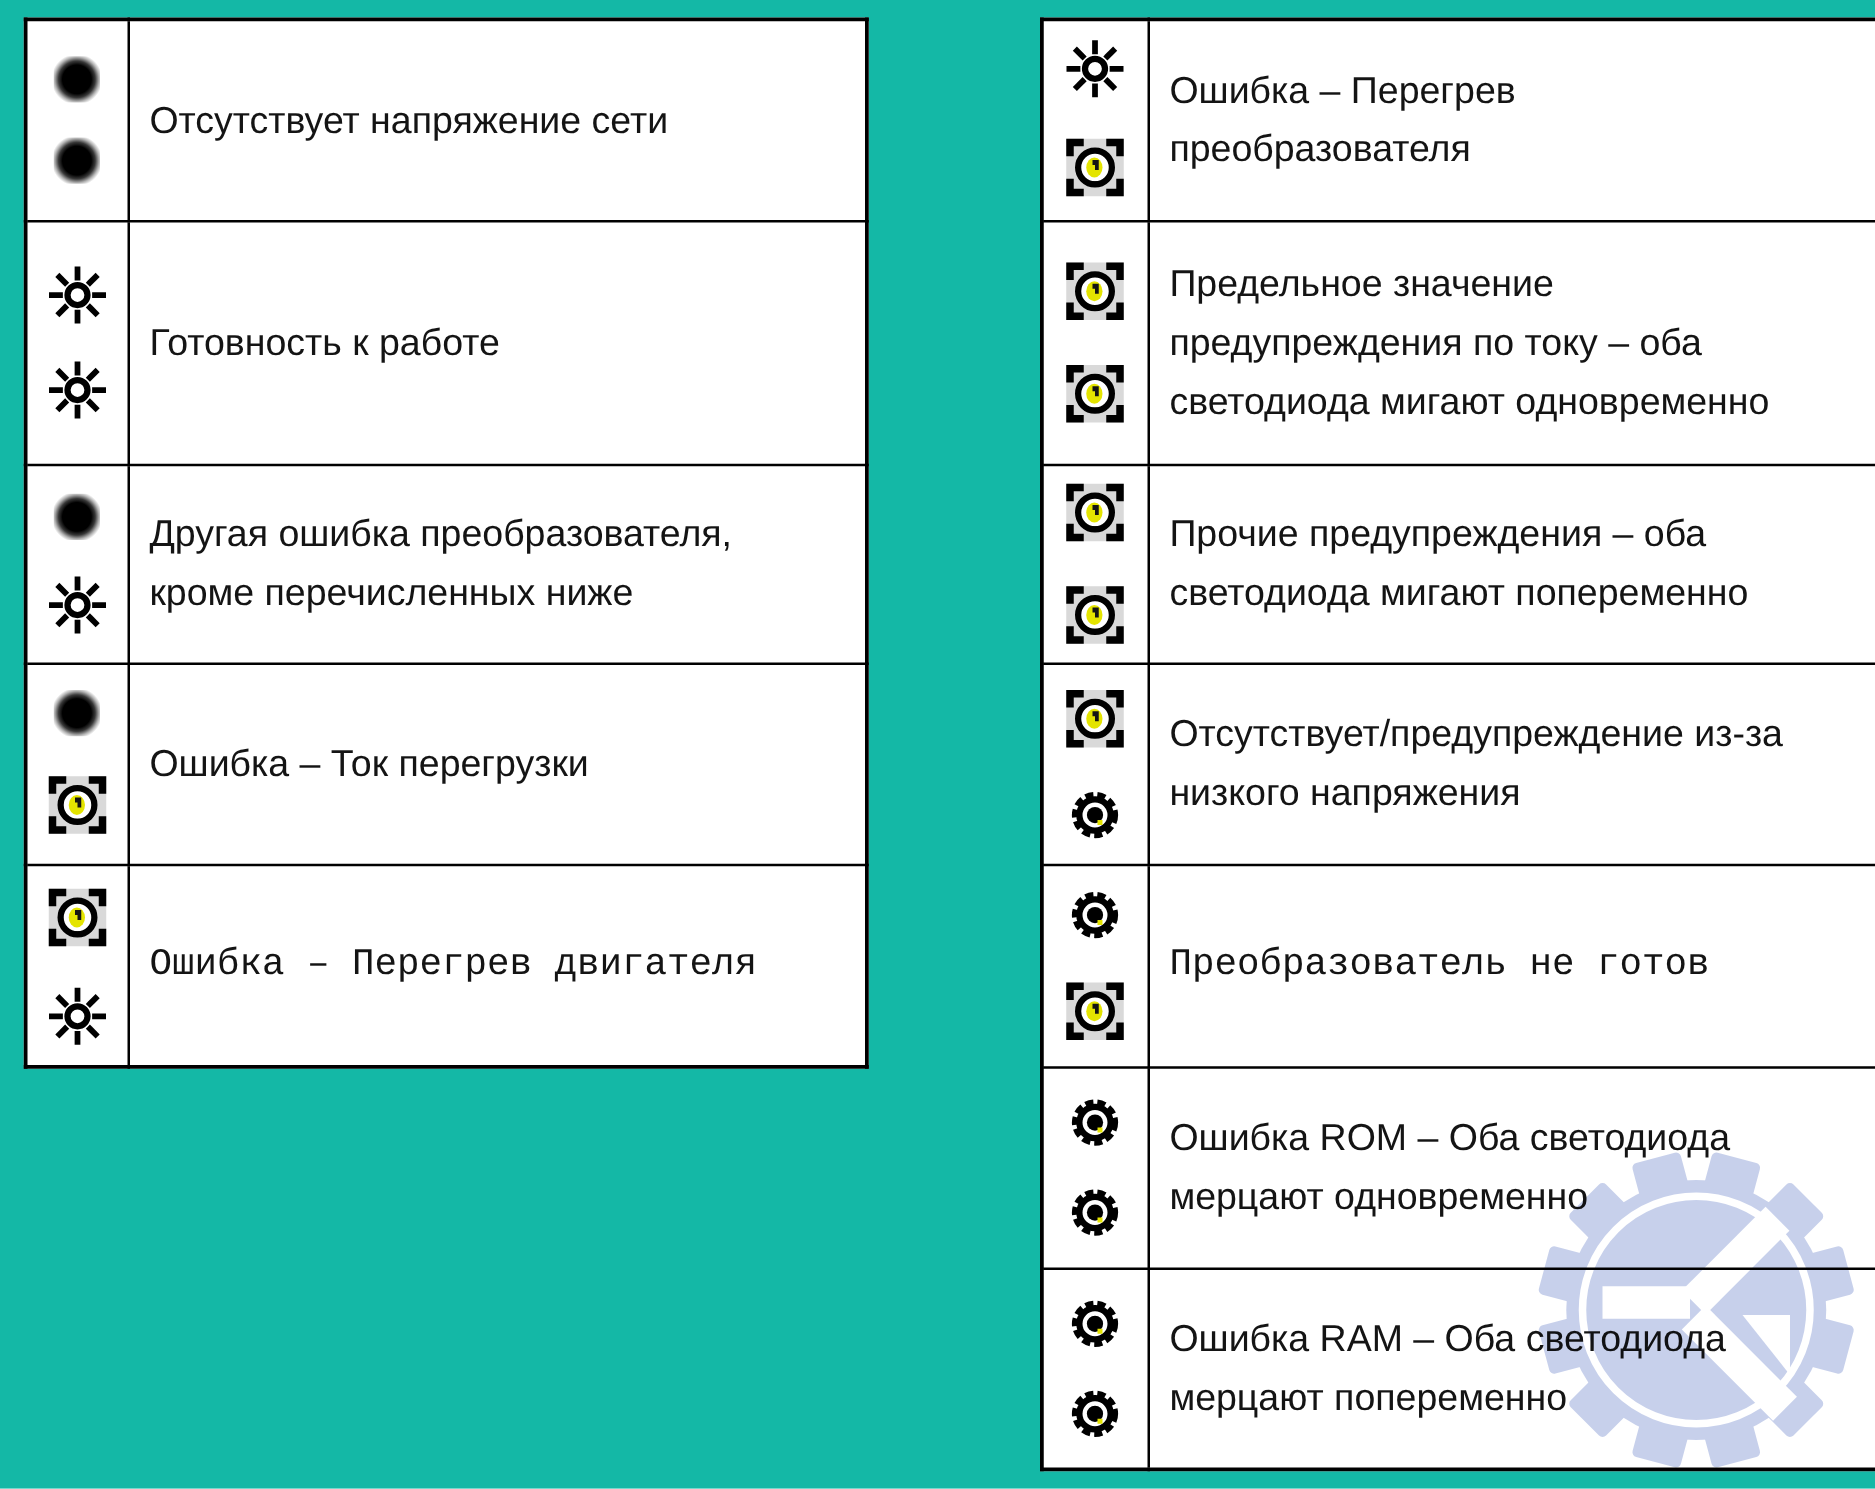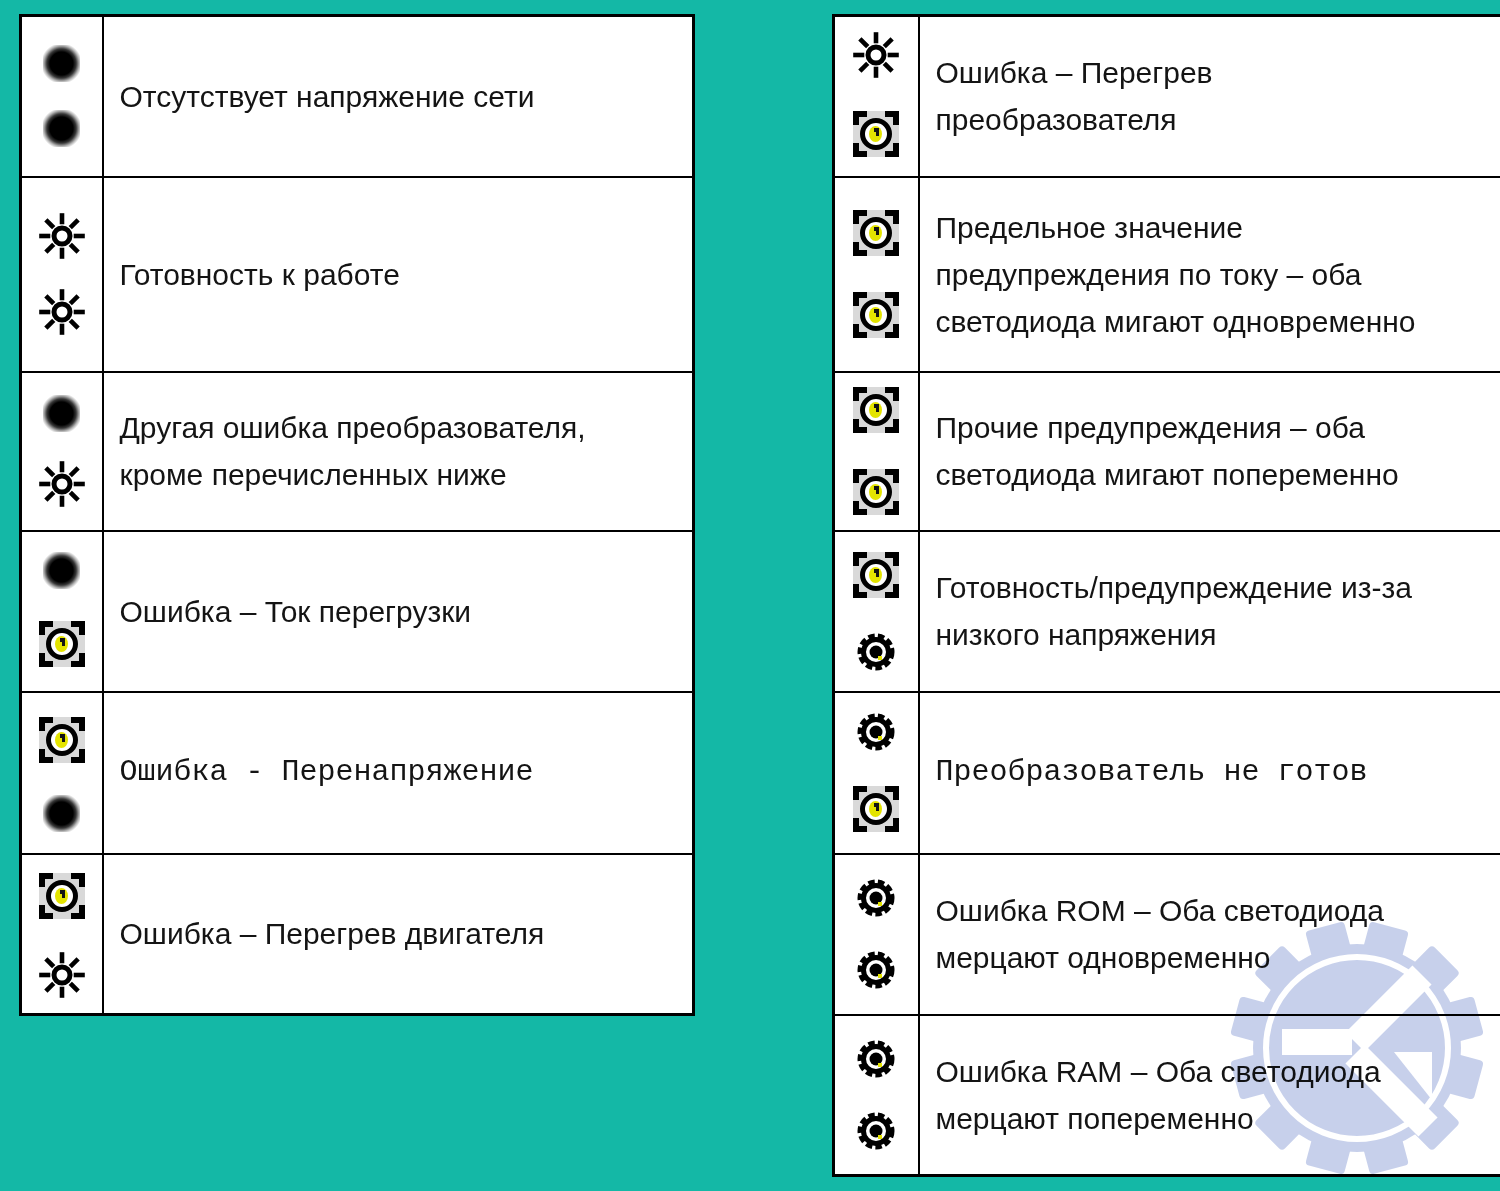--- a/index.html
+++ b/index.html
@@ -156,41 +156,20 @@
                 <circle cx="27" cy="27" r="13.5" fill="#ffffff" stroke="#000" stroke-width="5"></circle>
                 <rect x="23" y="38" width="8" height="4" fill="#000"></rect>
                 <ellipse cx="26.5" cy="27" rx="6.5" ry="8" fill="#e4e400"></ellipse>
                 <path d="M25,21 h5 v8 h-3 v-4 h-2 z" fill="#141414"></path>
               </svg>
             </div>
     </td>
     <td class="text-cell"><span class="desc">Ошибка – Ток перегрузки</span><b class="desc-bold"></b></td>
   </tr>
 
-  <tr>
-    <td class="icon-cell">
-      <div class="icon-stack">
-              <svg width="54" height="54" viewBox="0 0 54 54">
-                <rect x="4" y="4" width="46" height="46" fill="#d9d9d9"></rect>
-                <g fill="none" stroke="#000" stroke-width="6">
-                  <path d="M7,18 L7,7 L18,7"></path>
-                  <path d="M36,7 L47,7 L47,18"></path>
-                  <path d="M47,36 L47,47 L36,47"></path>
-                  <path d="M18,47 L7,47 L7,36"></path>
-                </g>
-                <circle cx="27" cy="27" r="13.5" fill="#ffffff" stroke="#000" stroke-width="5"></circle>
-                <rect x="23" y="38" width="8" height="4" fill="#000"></rect>
-                <ellipse cx="26.5" cy="27" rx="6.5" ry="8" fill="#e4e400"></ellipse>
-                <path d="M25,21 h5 v8 h-3 v-4 h-2 z" fill="#141414"></path>
-              </svg>
-              <span class="led-dot"></span>
-            </div>
-    </td>
-    <td class="text-cell"><span class="desc">Ошибка - Перенапряжение</span><b class="desc-bold"></b></td>
-  </tr>
 
   <tr>
     <td class="icon-cell">
       <div class="icon-stack">
               <svg width="54" height="54" viewBox="0 0 54 54">
                 <rect x="4" y="4" width="46" height="46" fill="#d9d9d9"></rect>
                 <g fill="none" stroke="#000" stroke-width="6">
                   <path d="M7,18 L7,7 L18,7"></path>
                   <path d="M36,7 L47,7 L47,18"></path>
                   <path d="M47,36 L47,47 L36,47"></path>
@@ -346,21 +325,21 @@
                 <path d="M25,21 h5 v8 h-3 v-4 h-2 z" fill="#141414"></path>
               </svg>
               <svg width="44" height="44" viewBox="0 0 44 44">
                 <circle cx="22" cy="22" r="15" fill="none" stroke="#000" stroke-width="7" stroke-dasharray="6 3"></circle>
                 <circle cx="22" cy="22" r="12.5" fill="#ffffff" stroke="#000" stroke-width="5"></circle>
                 <circle cx="22" cy="22" r="6.5" fill="#000"></circle>
                 <rect x="24" y="26" width="4" height="4" fill="#e4e400"></rect>
               </svg>
             </div>
     </td>
-    <td class="text-cell"><span class="desc">Готовность/предупреждение из-за
+    <td class="text-cell"><span class="desc">Отсутствует/предупреждение из-за
 низкого напряжения</span><b class="desc-bold"></b></td>
   </tr>
 
   <tr>
     <td class="icon-cell">
       <div class="icon-stack">
               <svg width="44" height="44" viewBox="0 0 44 44">
                 <circle cx="22" cy="22" r="15" fill="none" stroke="#000" stroke-width="7" stroke-dasharray="6 3"></circle>
                 <circle cx="22" cy="22" r="12.5" fill="#ffffff" stroke="#000" stroke-width="5"></circle>
                 <circle cx="22" cy="22" r="6.5" fill="#000"></circle>

